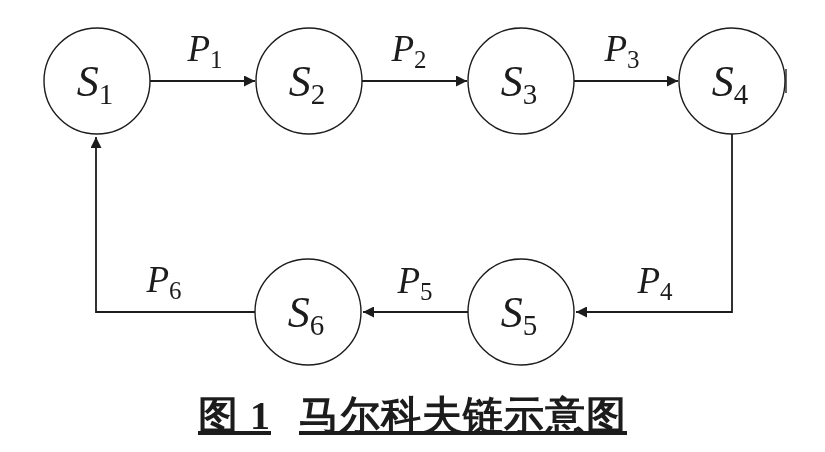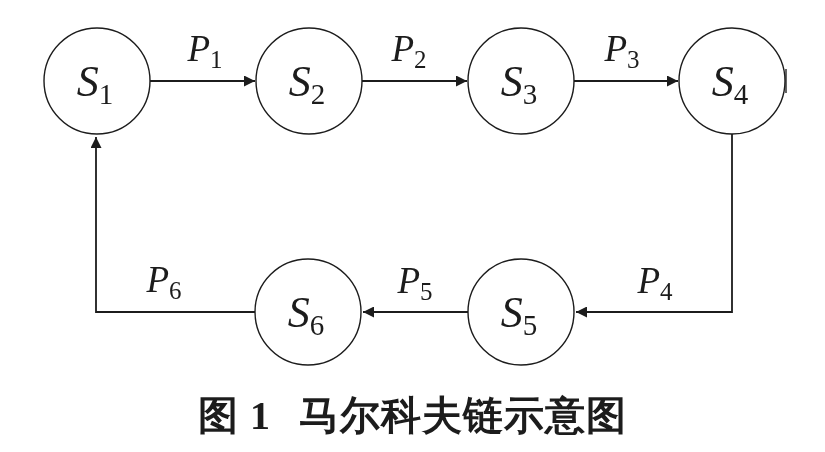--- a/index.html
+++ b/index.html
@@ -43,20 +43,21 @@
   .caption{
     position:absolute;
     left:0;top:394px;width:825px;
     text-align:center;
     color:var(--stroke);
     font-size:40px;
     font-weight:bold;
     line-height:44px;
     letter-spacing:1px;
     white-space:nowrap;
+    text-decoration:underline;
   }
   .caption .cap-label{margin-right:28px;}
 </style>
 </head>
 <body>
 
 <div class="stage">
 
   <svg width="825" height="452" viewBox="0 0 825 452">
     <defs>

